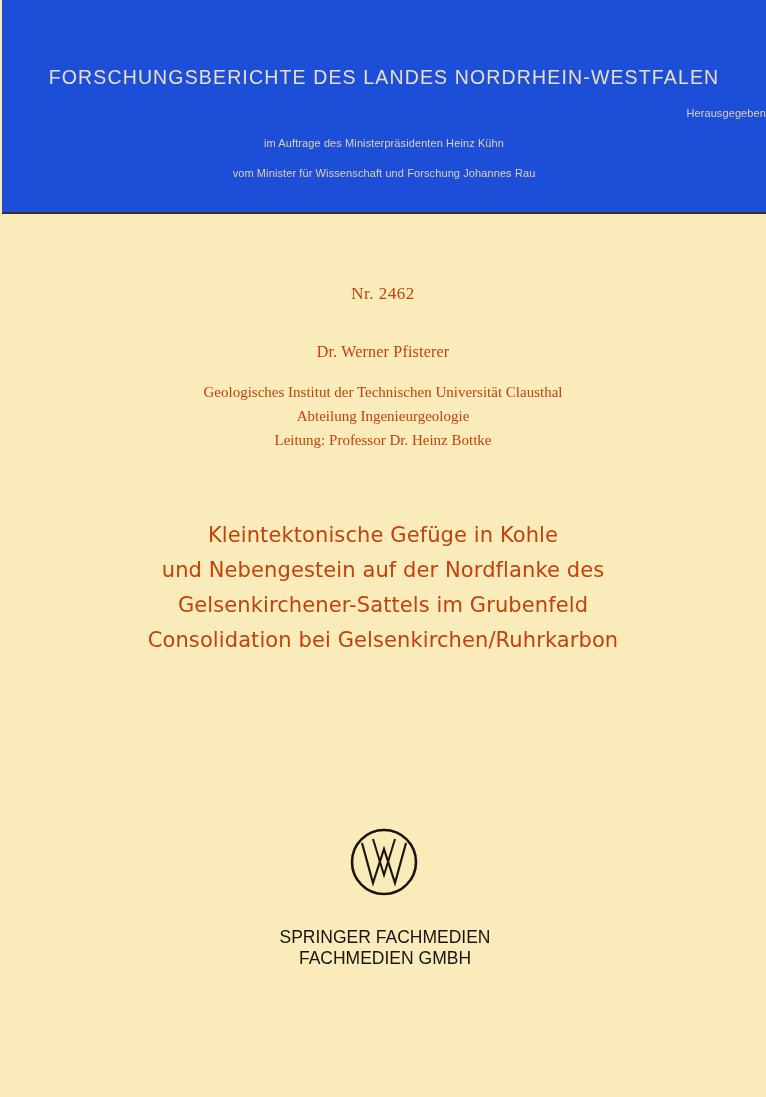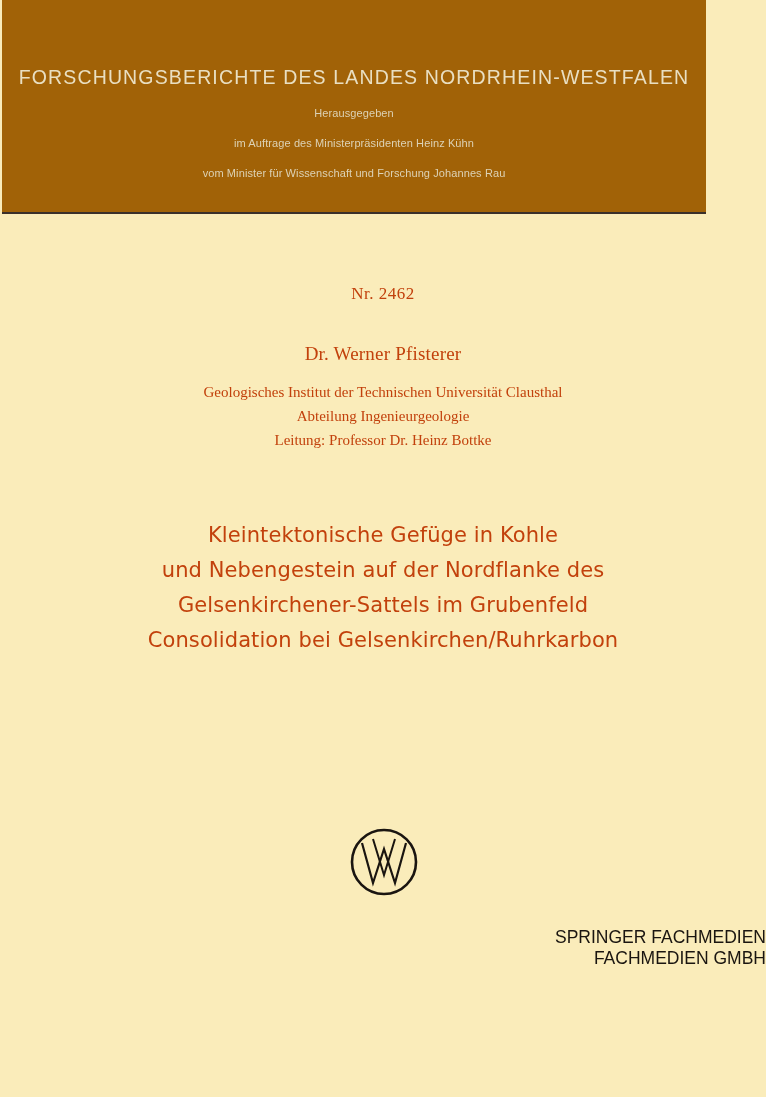--- a/index.html
+++ b/index.html
@@ -16,22 +16,22 @@
     }
     .page {
       position: absolute;
       left: 0; top: 0;
       width: 766px; height: 1097px;
       background: #faecba;
     }
     .header-band {
       position: absolute;
       left: 2px; top: 0;
-      width: 704px; height: 214px;
-      background: #a16207;
+      width: 764px; height: 214px;
+      background: #1d4ed8;
       border-bottom: 2px solid #3a2f2a;
     }
     .series-title {
       position: absolute;
       left: 0; right: 0;
       top: 66px;
       text-align: center;
       font-family: "Liberation Sans", sans-serif;
       font-size: 19.5px;
       letter-spacing: 1.15px;
@@ -40,33 +40,33 @@
     }
     .editor-line {
       position: absolute;
       left: 0; right: 0;
       text-align: center;
       font-family: "Liberation Sans", sans-serif;
       font-size: 11px;
       color: #ddd2b5;
       letter-spacing: 0.1px;
     }
-    .ed1 { top: 107px; }
+    .ed1 { top: 107px; text-align: right; }
     .ed2 { top: 137px; }
     .ed3 { top: 167px; }
 
     .centered {
       position: absolute;
       left: 0; right: 0;
       text-align: center;
       font-family: Liberation Serif, serif;
       color: #c2410c;
     }
     .number { top: 284px; font-size: 17px; letter-spacing: 0.5px; }
-    .author { top: 343px; font-size: 19px; letter-spacing: 0.2px; }
+    .author { top: 343px; font-size: 16px; letter-spacing: 0.2px; }
     .inst1 { top: 384px; font-size: 15px; }
     .inst2 { top: 408px; font-size: 15px; }
     .inst3 { top: 432px; font-size: 15px; }
 
     .title-block {
       position: absolute;
       left: 0; right: 0;
       top: 518px;
       text-align: center;
     }
@@ -82,21 +82,21 @@
     .logo {
       position: absolute;
       left: 349px; top: 827px;
       width: 70px; height: 70px;
     }
 
     .publisher {
       position: absolute;
       left: 0; right: 0;
       top: 927px;
-      text-align: right;
+      text-align: center;
       font-family: "Liberation Sans", sans-serif;
       font-size: 17.5px;
       line-height: 21px;
       color: #1a1510;
       padding-left: 4px;
     }
     .publisher span { display: block; }
   </style>
 </head>
 <body>

